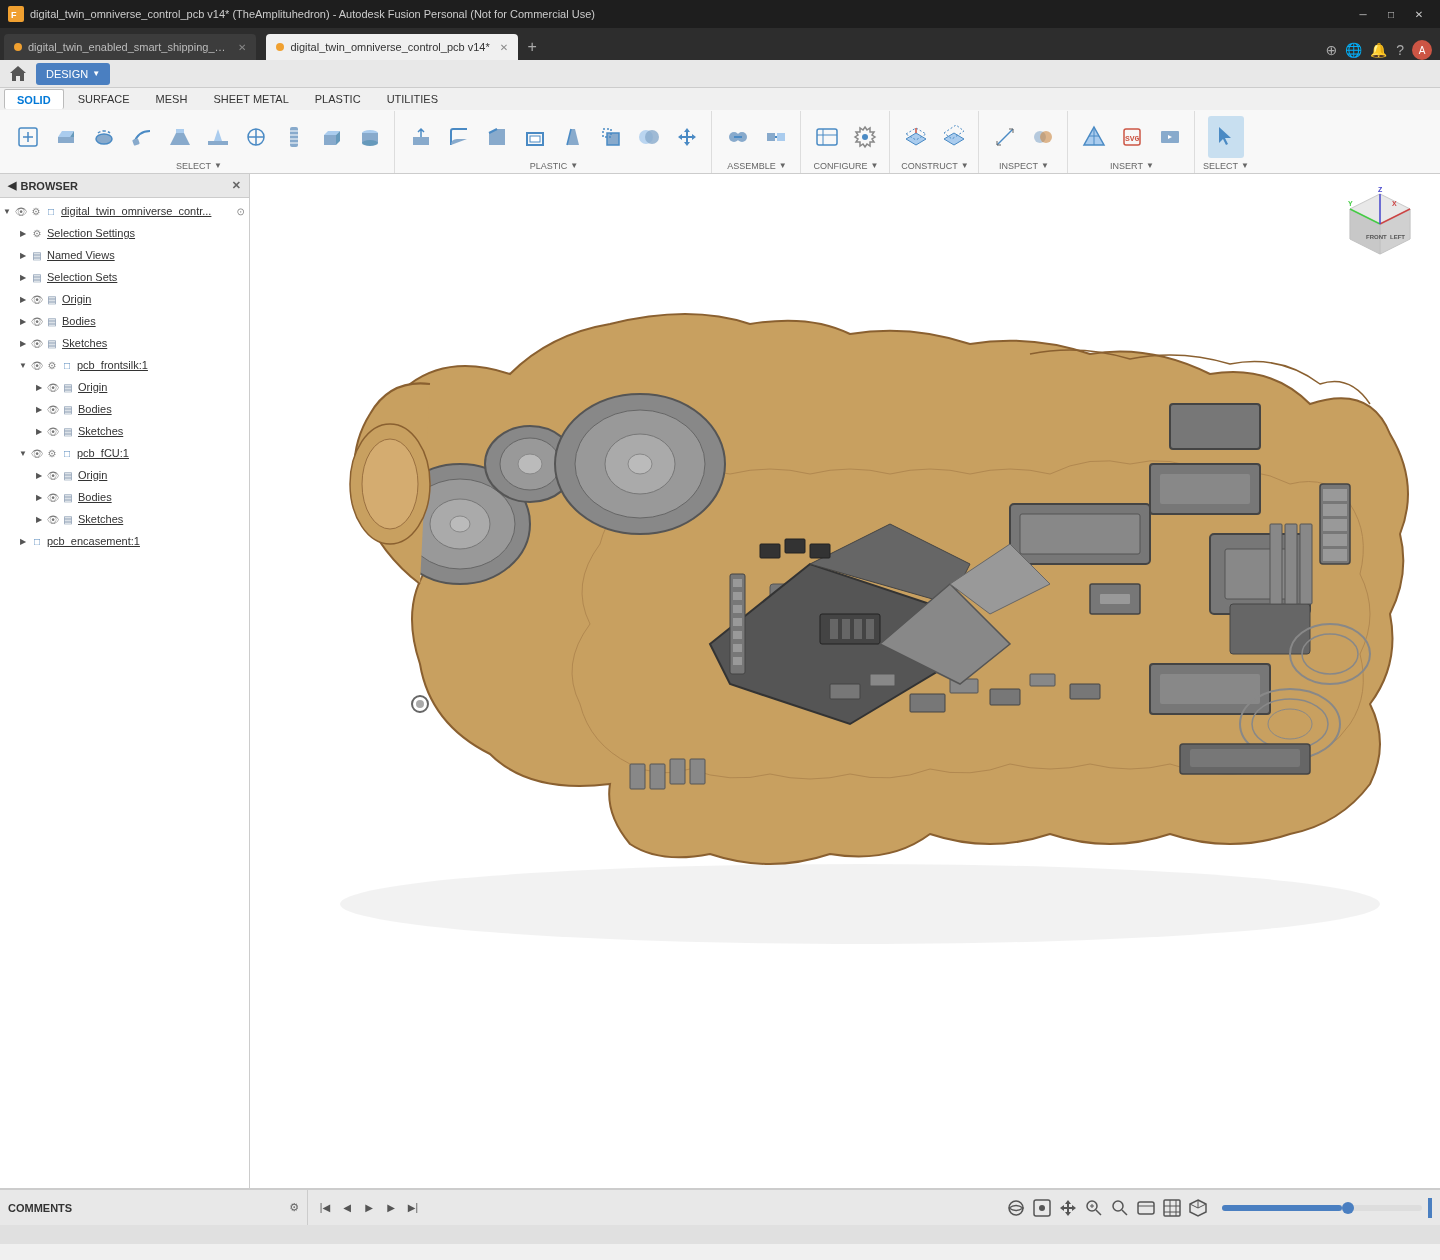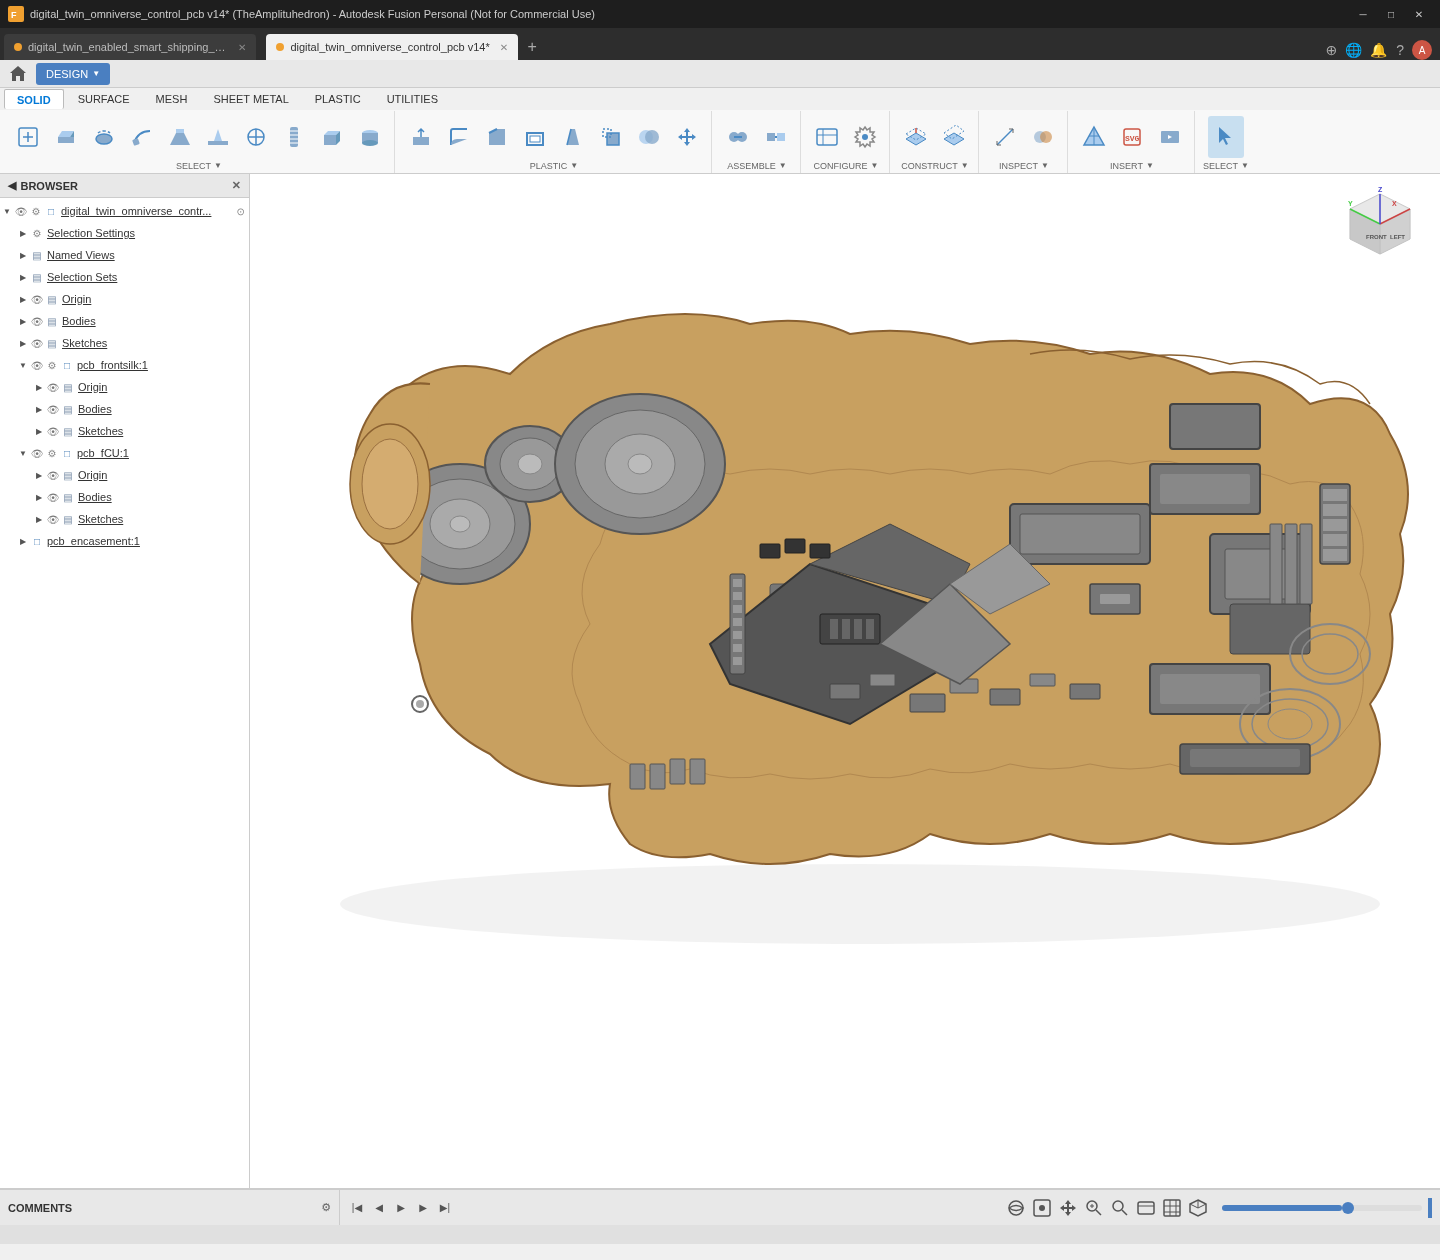--- a/index.html
+++ b/index.html
@@ -228,21 +228,21 @@
 
     
     #comments-panel {
       height: 36px;
       background: #e8e8e8;
       border-top: 1px solid #ccc;
       display: flex;
       align-items: center;
       padding: 0 8px;
       gap: 20px;
-      width: 340px;
+      width: 308px;
       border-right: 1px solid #ccc;
     }
     .comments-icon { margin-left: auto; cursor: pointer; color: #666; }
 
     #status-bar {
       height: 36px;
       background: #e8e8e8;
       border-top: 1px solid #ccc;
       display: flex;
       align-items: center;

